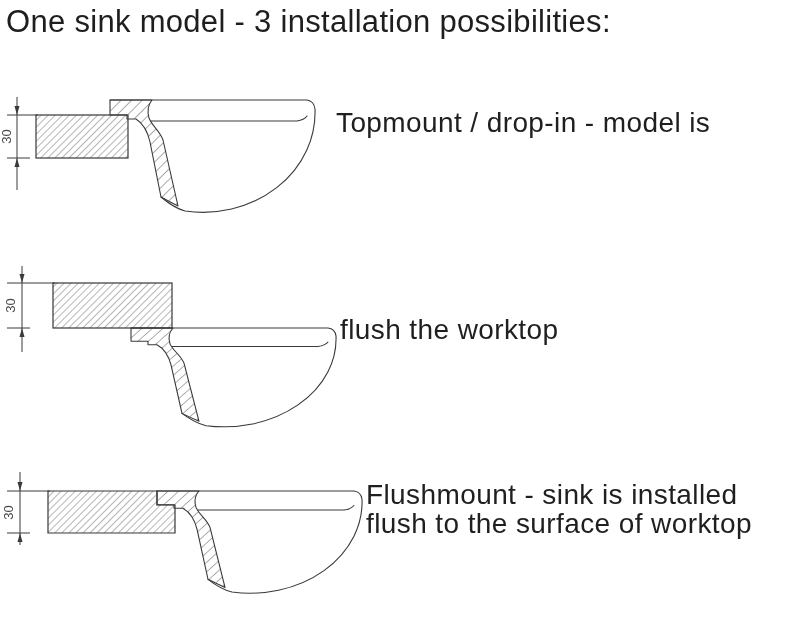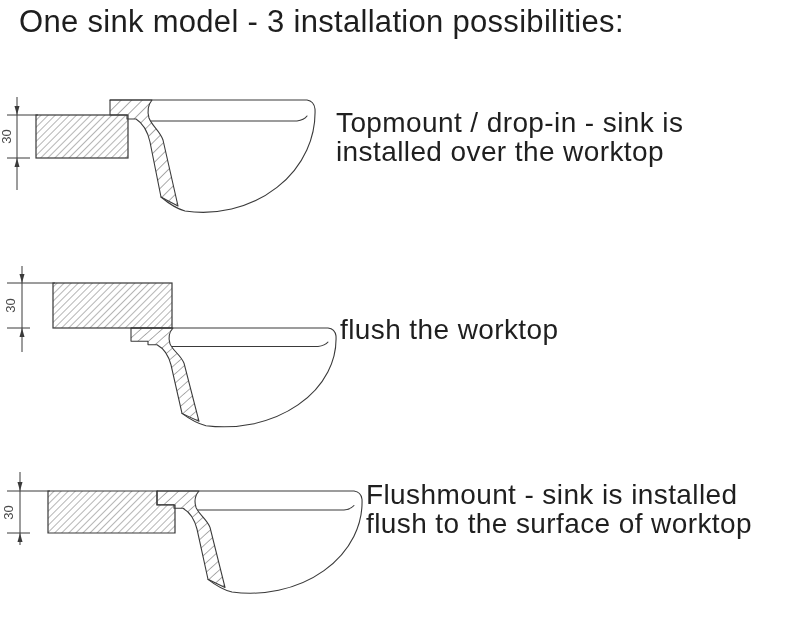--- a/index.html
+++ b/index.html
@@ -11,21 +11,21 @@
     position: relative;
     width: 800px;
     height: 621px;
     background: #ffffff;
     overflow: hidden;
     font-family: "Liberation Sans", sans-serif;
     color: #1f1f1f;
   }
   .page-title {
     position: absolute;
-    left: 19px;
+    left: 6px;
     top: 2px;
     font-size: 31px;
     line-height: 40px;
     letter-spacing: 0.3px;
     color: #1e1e1e;
     white-space: nowrap;
   }
   .caption {
     position: absolute;
     font-size: 28px;
@@ -77,22 +77,21 @@
       <line x1="7" y1="158" x2="30" y2="158" stroke="#3a3a3a" stroke-width="1"></line>
       <polygon points="14.5,106 19.5,106 17,115" fill="#3a3a3a"></polygon>
       <polygon points="14.5,167 19.5,167 17,158" fill="#3a3a3a"></polygon>
       <text class="dim-text" transform="translate(11,136.5) rotate(-90)" text-anchor="middle">30</text>
     </g>
     <rect x="36" y="115" width="92" height="43" fill="url(#hatchDense)" stroke="#383838" stroke-width="1.2"></rect>
     <use href="#sinkProfile" transform="translate(110,100)"></use>
   </svg>
 
   <div class="caption caption-1">
-    <div>Topmount / drop-in - sink is</div>
-    <div>installed over the worktop</div>
+    <div>Topmount / drop-in - model is</div>
   </div>
 
   <svg id="svg-undermount" class="diagram-svg" width="380" height="172" viewBox="0 260 380 172">
     <g>
       <line x1="22" y1="266" x2="22" y2="352" stroke="#3a3a3a" stroke-width="1"></line>
       <line x1="7" y1="283" x2="55" y2="283" stroke="#3a3a3a" stroke-width="1"></line>
       <line x1="7" y1="328" x2="30" y2="328" stroke="#3a3a3a" stroke-width="1"></line>
       <polygon points="19.5,274 24.5,274 22,283" fill="#3a3a3a"></polygon>
       <polygon points="19.5,337 24.5,337 22,328" fill="#3a3a3a"></polygon>
       <text class="dim-text" transform="translate(15,305.5) rotate(-90)" text-anchor="middle">30</text>

